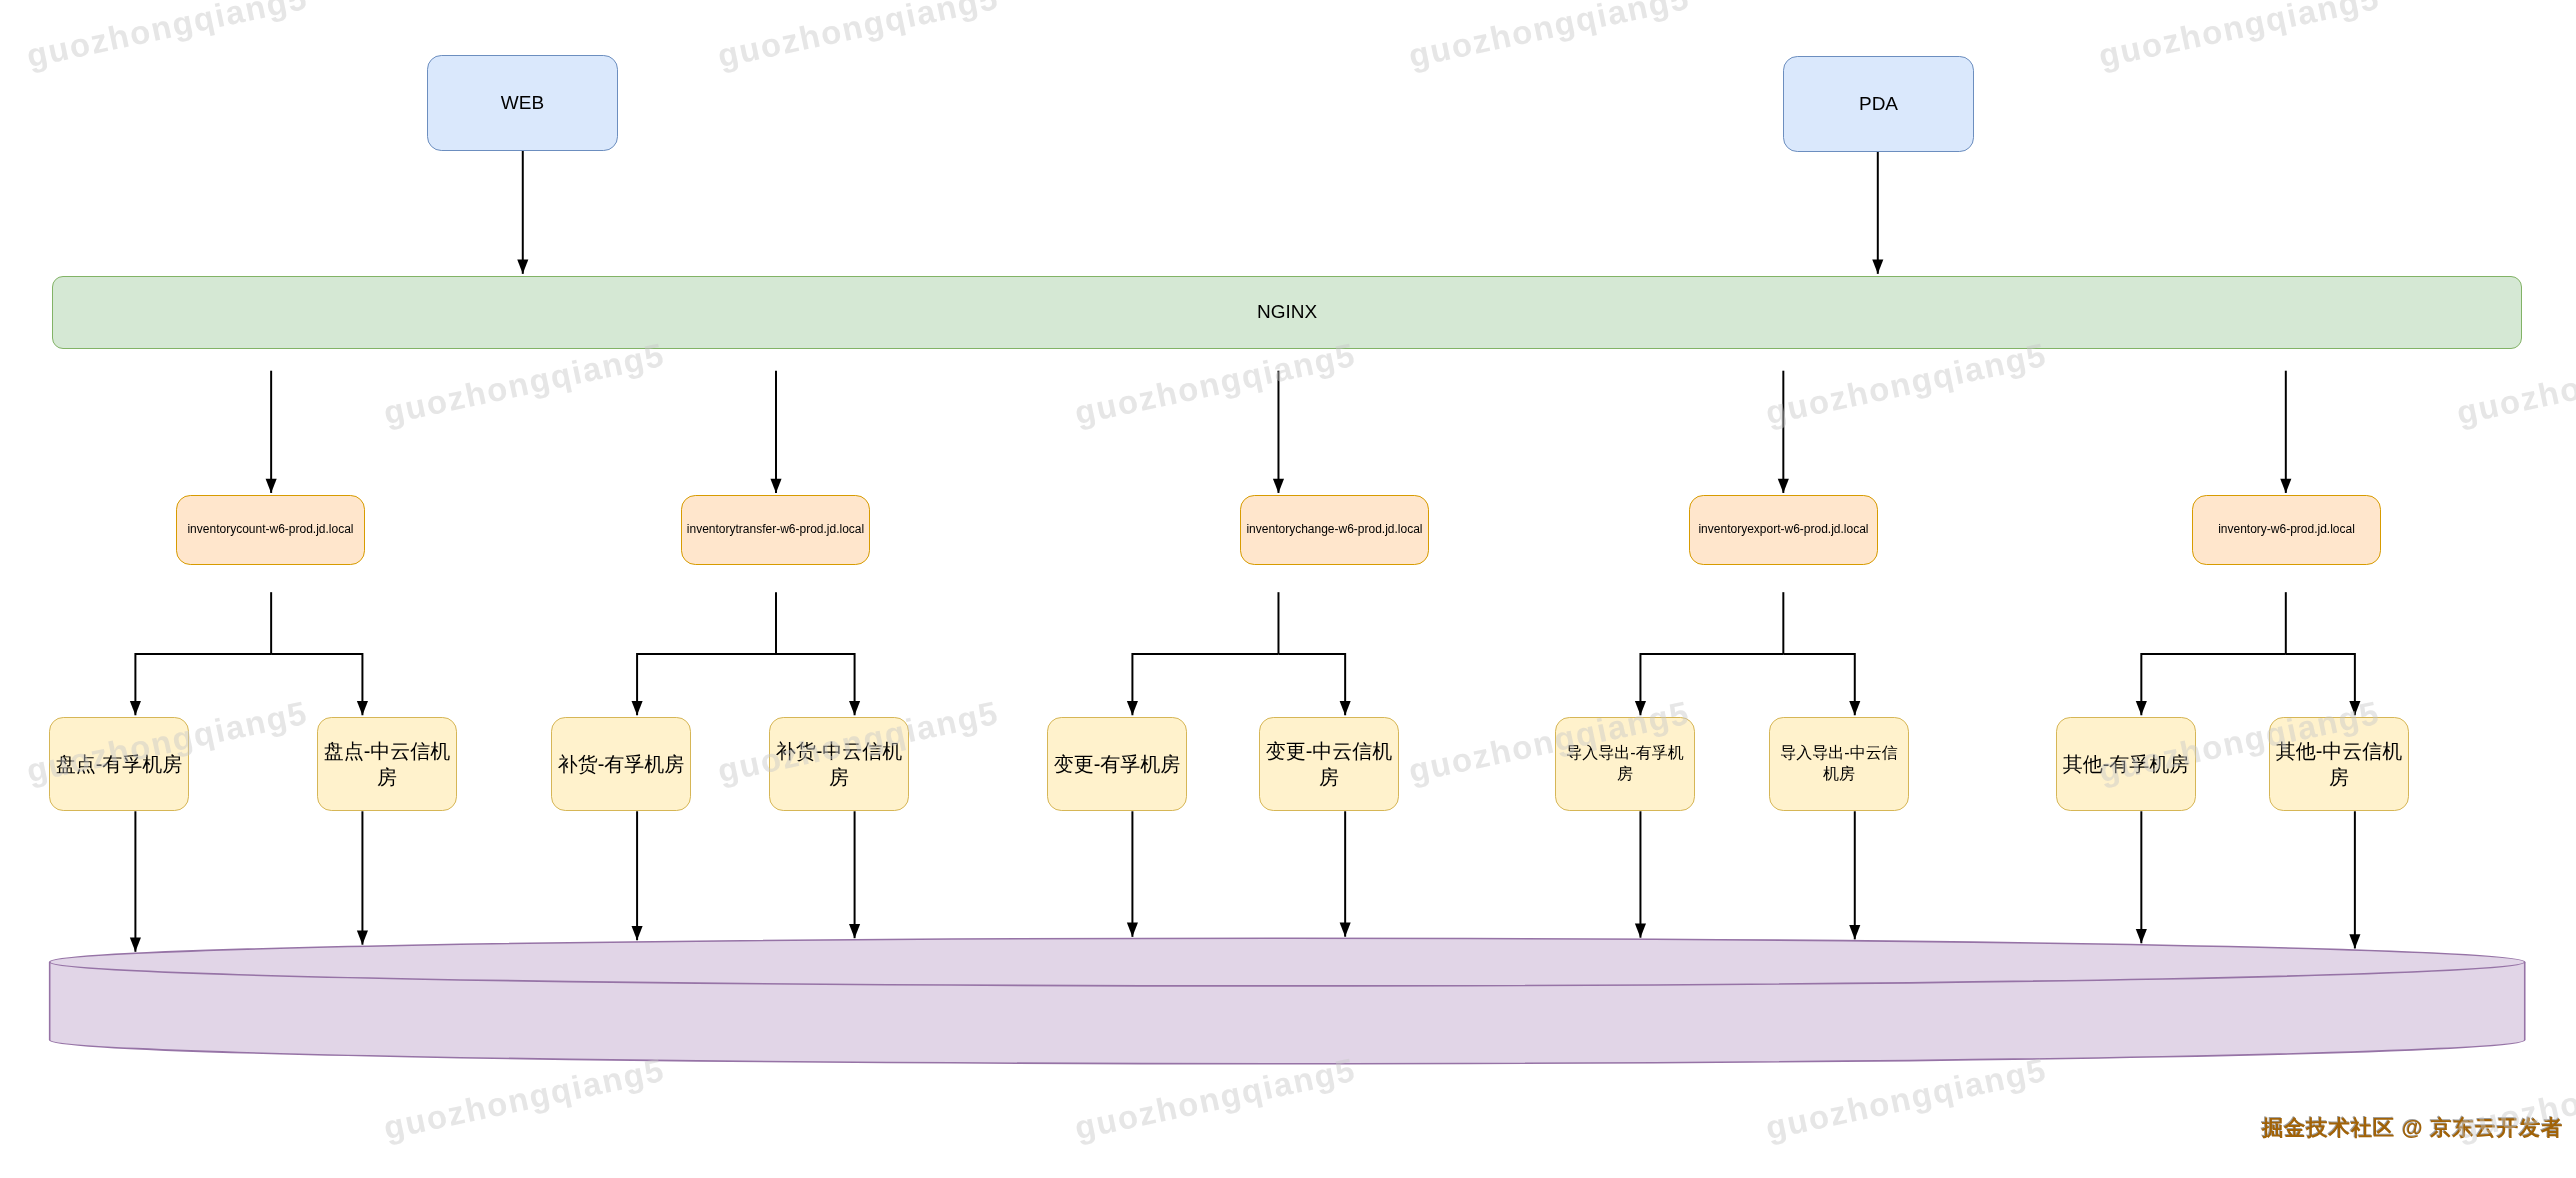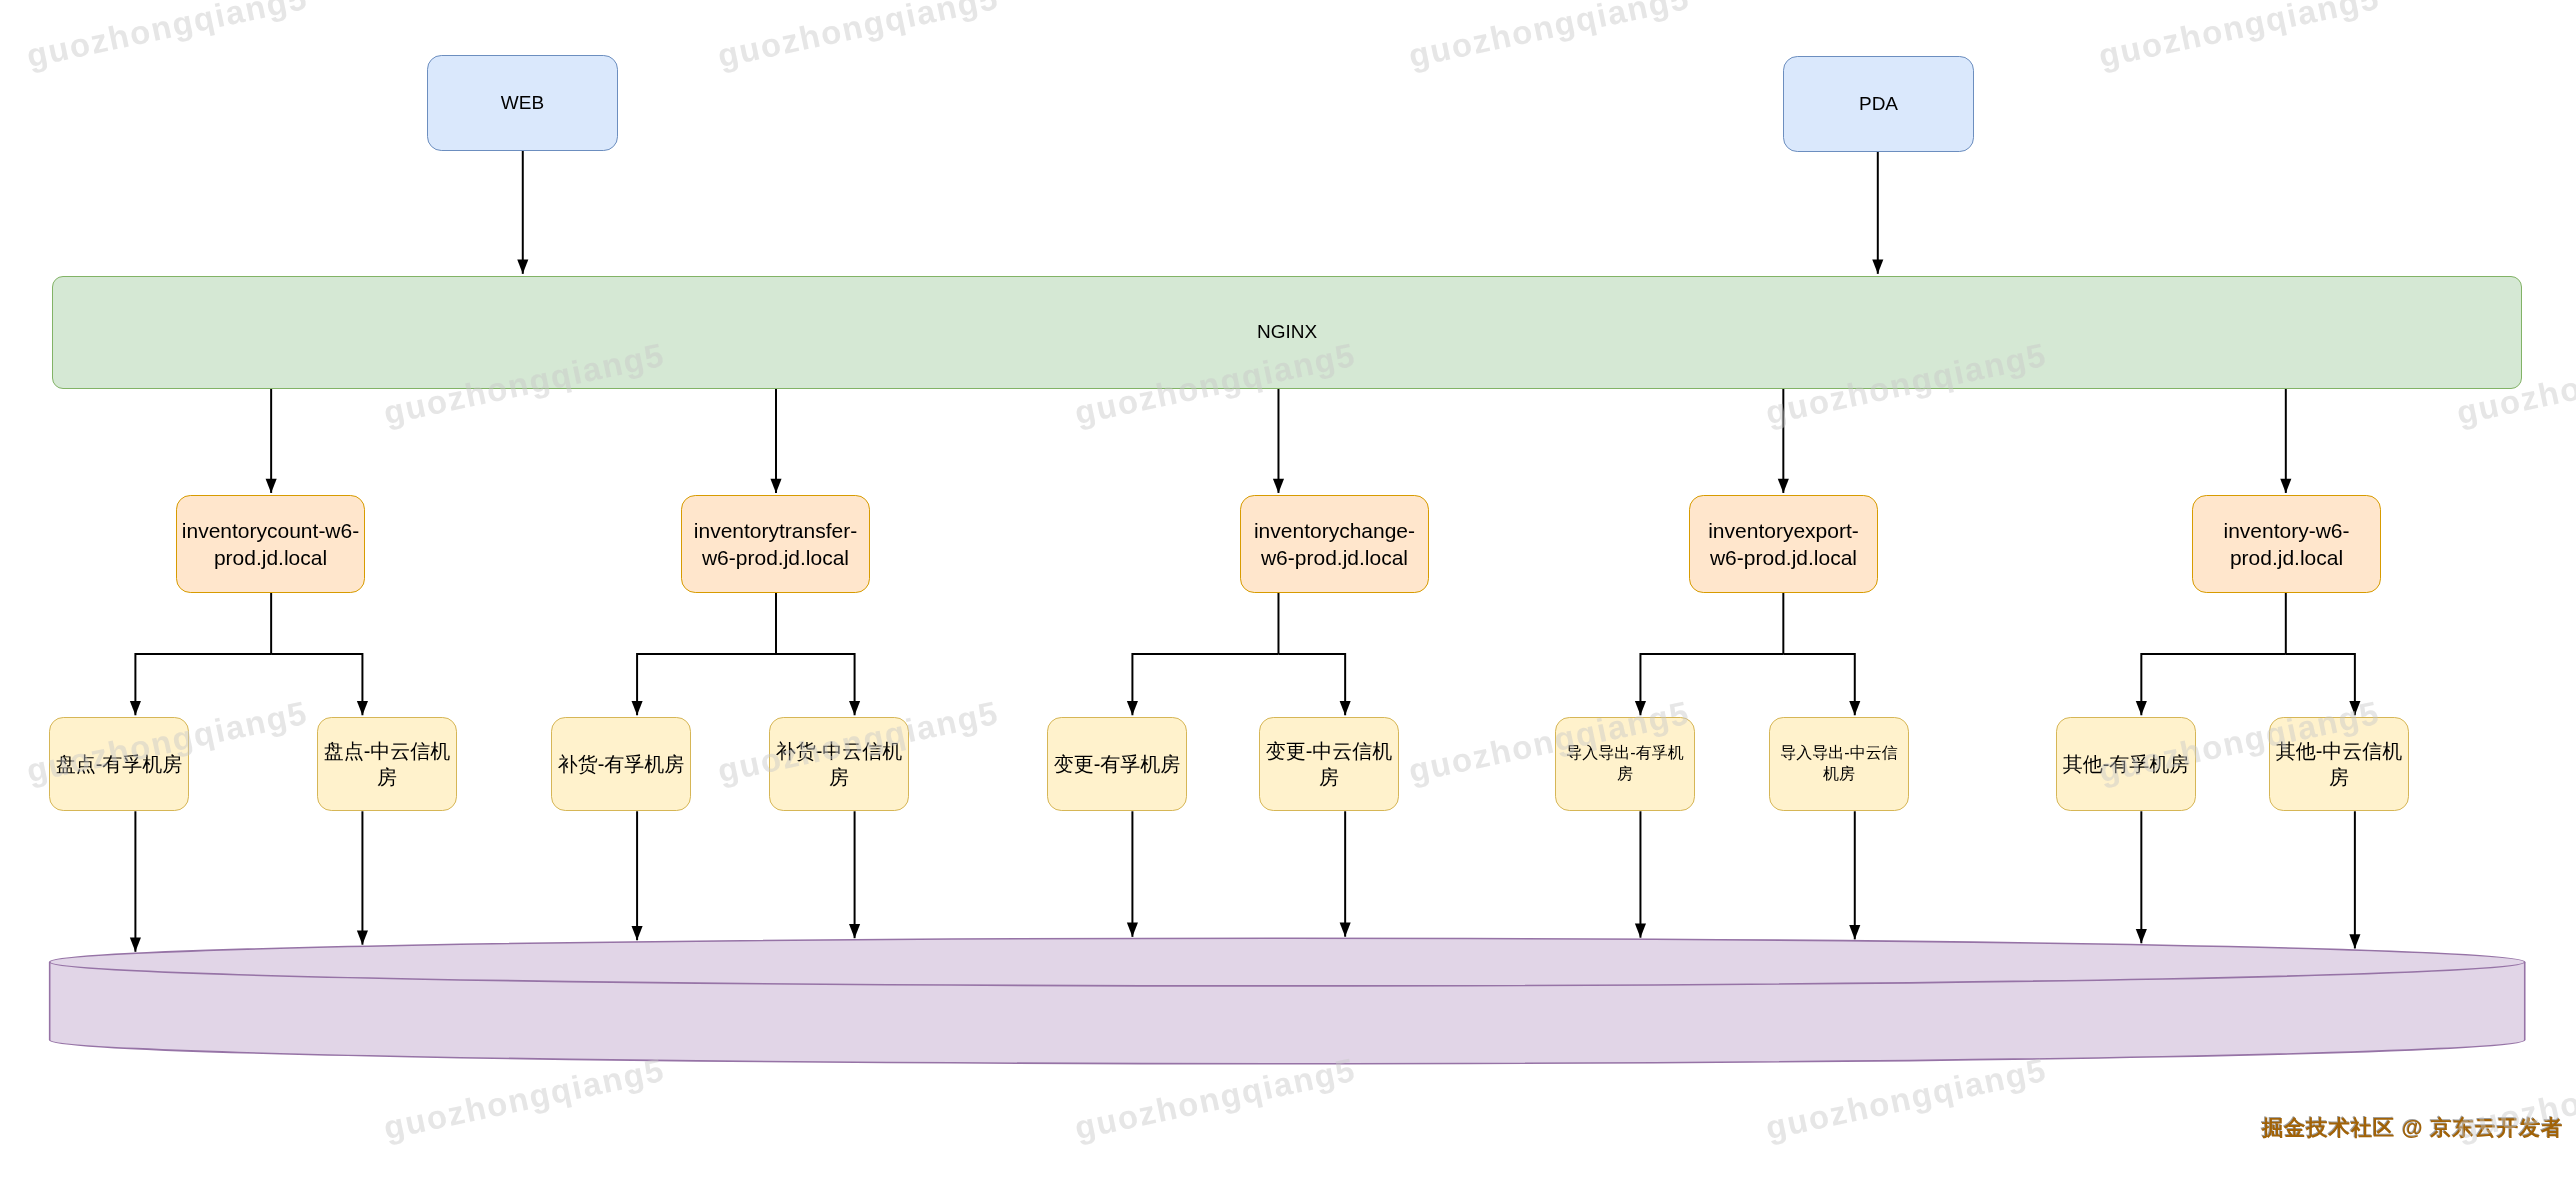--- a/index.html
+++ b/index.html
@@ -10,24 +10,24 @@
   #wires{position:absolute;left:0;top:0;width:2576px;height:1178px;}
   .wire{fill:none;stroke:var(--arrow);stroke-width:2.5px;}
   .node{
     position:absolute;display:flex;align-items:center;justify-content:center;
     text-align:center;box-sizing:border-box;border:1.6px solid #000;border-radius:14.3px;
     line-height:1.3;
   }
   .client{width:191px;height:96px;background:var(--client-fill);border-color:var(--client-stroke);font-size:19px;}
   #web-node{left:427px;top:55px;}
   #pda-node{left:1783px;top:56px;}
-  .nginx{left:52px;top:276px;width:2470px;height:113px;border-radius:11px;
+  .nginx{left:52px;top:276px;width:2470px;height:73px;border-radius:11px;
     background:var(--nginx-fill);border-color:var(--nginx-stroke);font-size:19px;}
-  .service{width:189px;height:98px;top:495px;background:var(--service-fill);
-    border-color:var(--service-stroke);font-size:21px;padding:0 4.8px;word-break:break-word;justify-content:flex-end;}
+  .service{width:189px;height:70px;top:495px;background:var(--service-fill);
+    border-color:var(--service-stroke);font-size:12px;padding:0 4.8px;word-break:break-word;}
   .leaf{width:140px;height:94px;top:717px;background:var(--leaf-fill);
     border-color:var(--leaf-stroke);font-size:20px;padding:0 3.2px;}
   .leaf.small{font-size:16px;}
   .db-shape{fill:var(--db-fill);stroke:var(--db-stroke);stroke-width:2px;}
   .db-arc{fill:none;stroke:var(--db-stroke);stroke-width:2px;}
   .db-text{position:absolute;left:52px;top:1002px;width:2470px;text-align:center;font-size:19px;}
   .credit{
     position:absolute;right:12.7px;top:1113px;font-size:21.4px;font-weight:bold;color:#a16207;
     text-shadow:-0.8px -0.8px 0 #9f9f9f, 0.8px 0.8px 0 #ffffff;letter-spacing:0.8px;
   }

